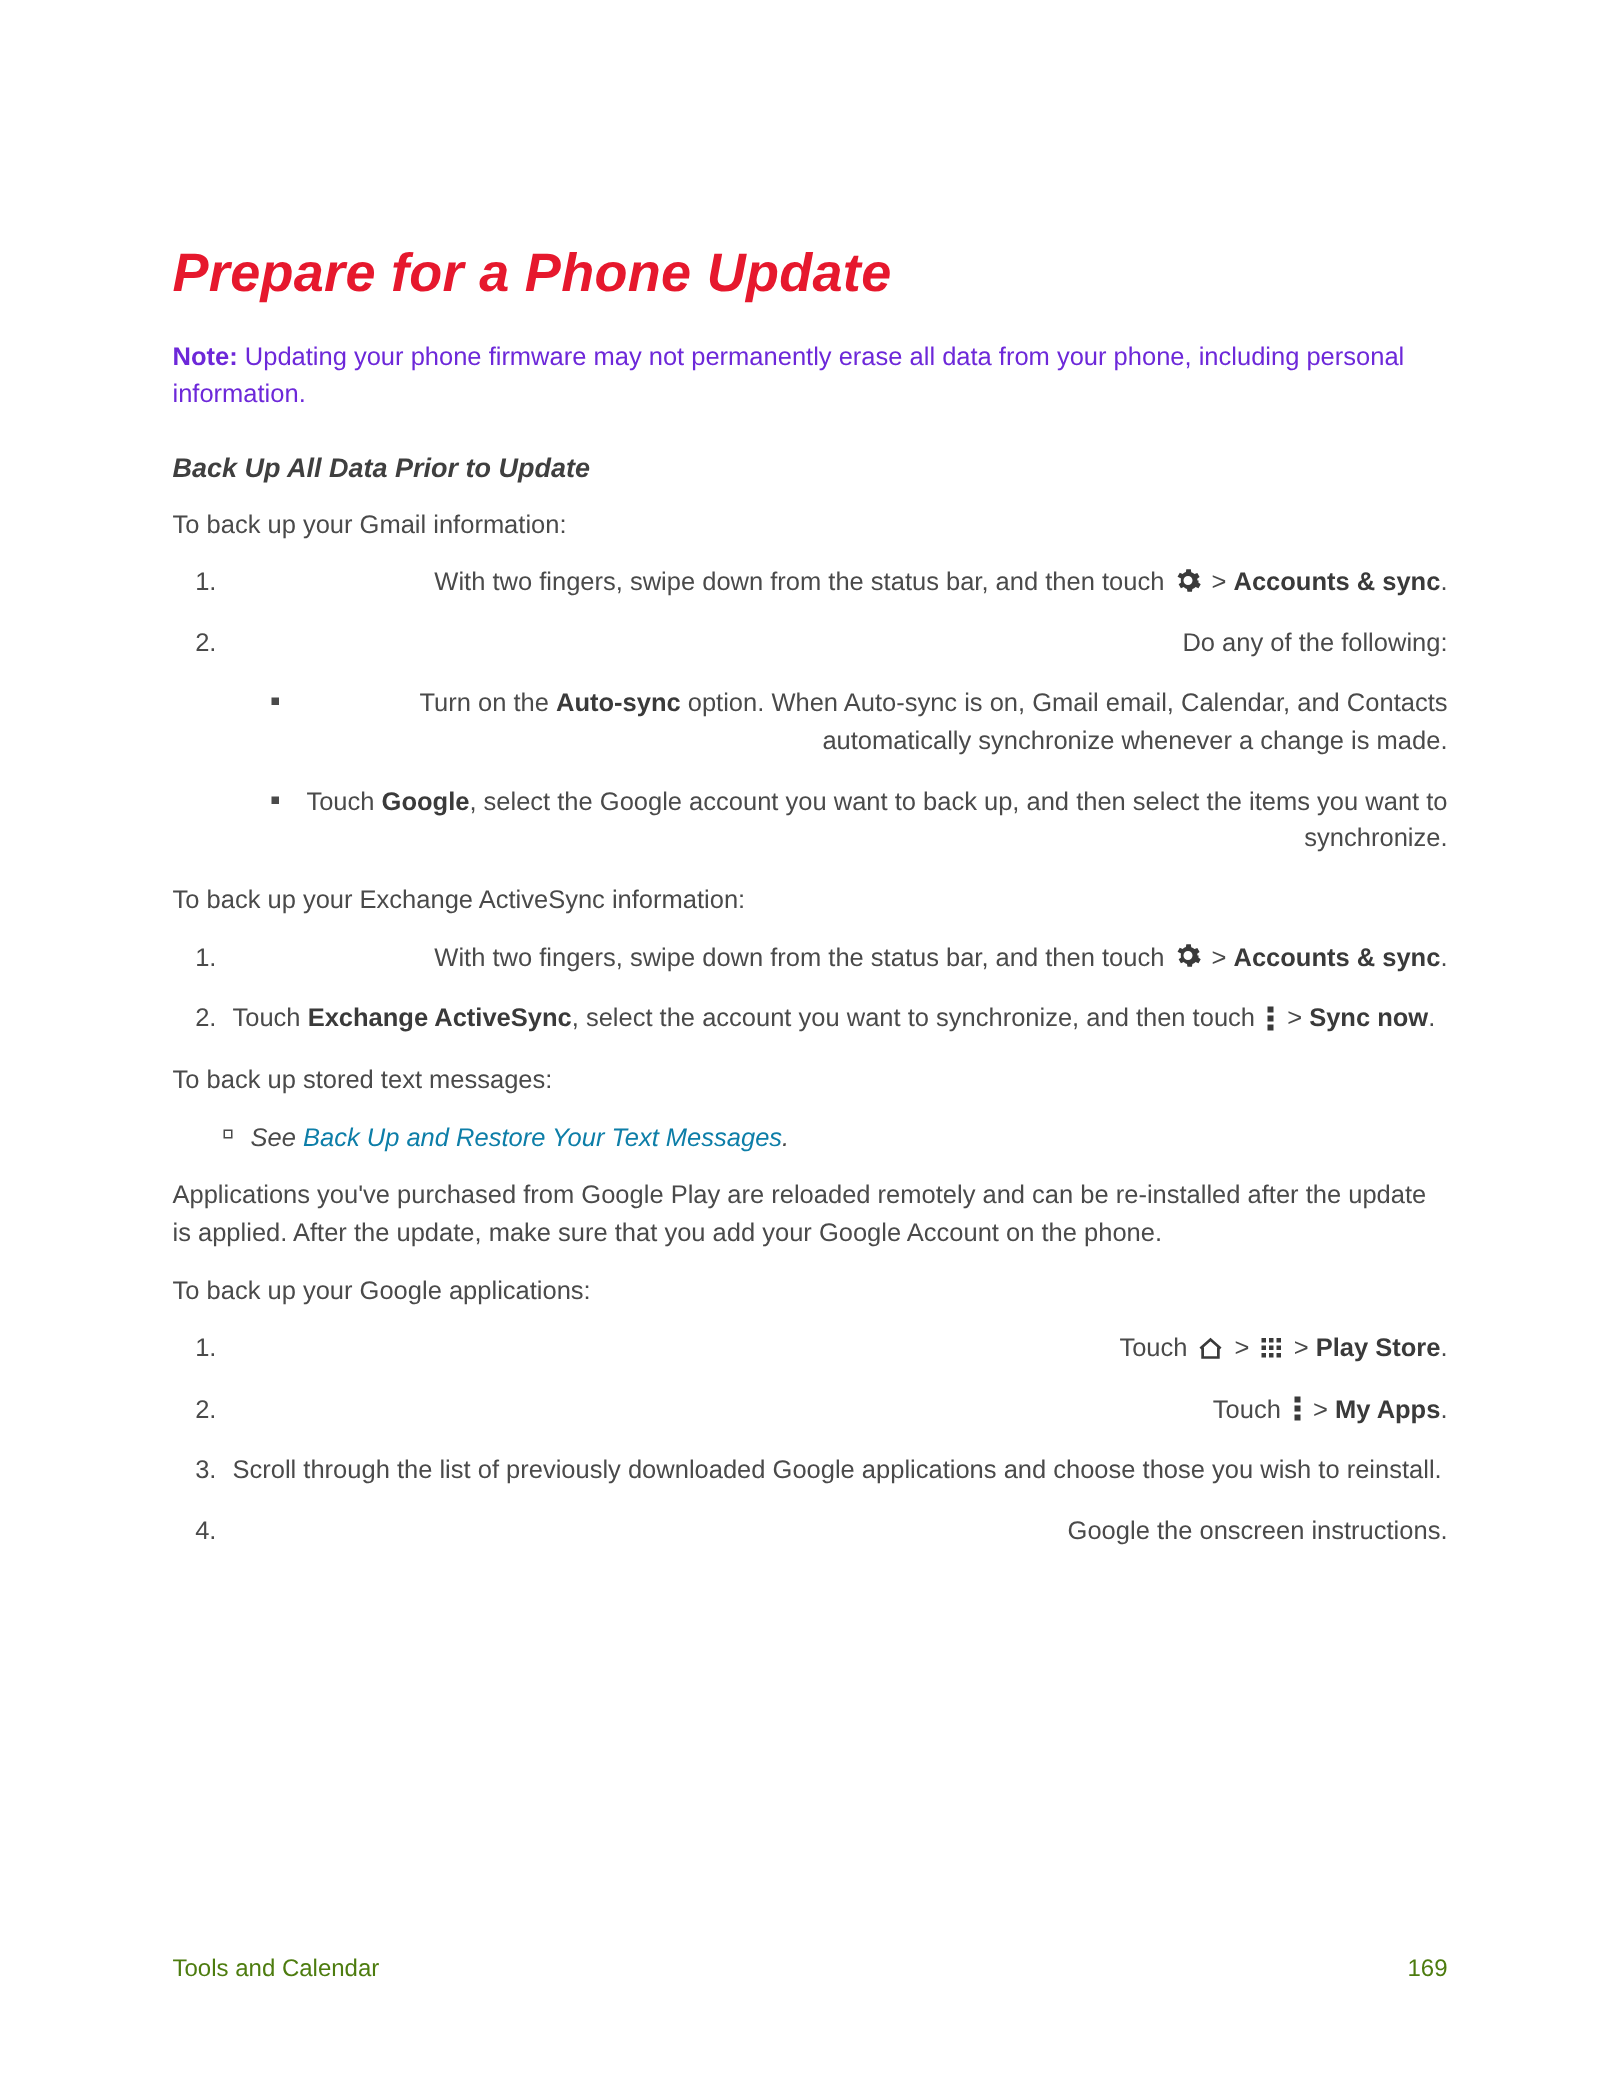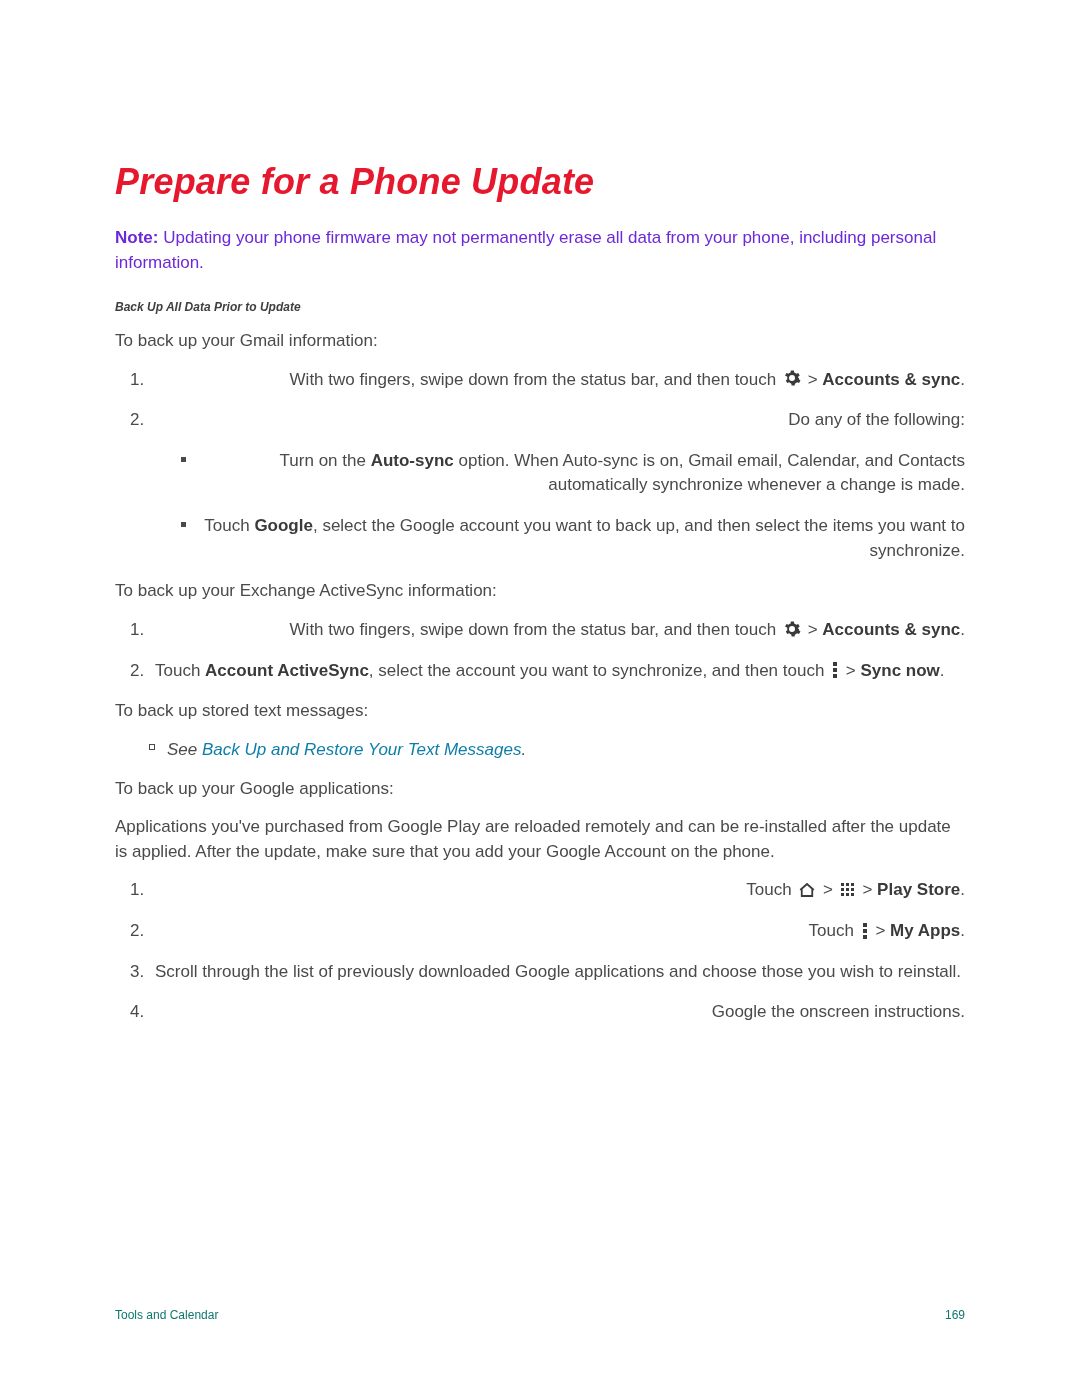--- a/index.html
+++ b/index.html
@@ -32,21 +32,21 @@
   }
   .note {
     color: #6d28d9;
   }
   .note b {
     font-weight: 700;
   }
   h2.sub {
     font-style: italic;
     font-weight: 700;
-    font-size: 12px;
+    font-size: 18px;
     margin: 24px 0 12px 0;
     color: #3f3f3f;
   }
   ol {
     margin: 0 0 14px 0;
     padding-left: 34px;
   }
   ol > li {
     padding-left: 6px;
     margin-bottom: 16px;
@@ -135,22 +135,22 @@
     width: 3px; height: 3px; background: #3a3a3a; display: block;
   }
   .justify { text-align: justify; text-justify: inter-word; }
   .footer {
     position: absolute;
     left: 115px;
     right: 115px;
     bottom: 73px;
     display: flex;
     justify-content: space-between;
-    color: #0f766e;
-    font-size: 12px;
+    color: #4d7c0f;
+    font-size: 16px;
   }
 </style>
 </head>
 <body>
 
 <div class="page">
 
   <h1 class="title">Prepare for a Phone Update</h1>
 
 
@@ -184,35 +184,35 @@
 
   <p>To back up your Exchange ActiveSync information:</p>
 
   <ol>
     <li>
       <span>With two fingers, swipe down from the status bar, and then touch </span><span class="icon gear-icon"><svg viewBox="0 0 24 24">
             <path fill="#3a3a3a" d="M12 8a4 4 0 1 0 0 8 4 4 0 0 0 0-8zm9.4 4c0 .6-.1 1.1-.2 1.7l2.1 1.6-2 3.5-2.5-1a8 8 0 0 1-2.9 1.7l-.4 2.6h-4l-.4-2.6a8 8 0 0 1-2.9-1.7l-2.5 1-2-3.5 2.1-1.6c-.1-.6-.2-1.1-.2-1.7s.1-1.1.2-1.7L2.7 8.7l2-3.5 2.5 1a8 8 0 0 1 2.9-1.7L10.5 2h4l.4 2.6a8 8 0 0 1 2.9 1.7l2.5-1 2 3.5-2.1 1.6c.1.6.2 1.1.2 1.7z"></path>
           </svg></span><span> &gt; </span><span class="b">Accounts &amp; sync</span><span>.</span>
     </li>
     <li class="justify">
-      <span>Touch </span><span class="b">Account ActiveSync</span><span>, select the account you want to synchronize, and then touch </span><span class="icon menu-icon"><span></span><span></span><span></span></span><span> &gt; </span><span class="b">Sync now</span><span>.</span>
+      <span>Touch </span><span class="b">Exchange ActiveSync</span><span>, select the account you want to synchronize, and then touch </span><span class="icon menu-icon"><span></span><span></span><span></span></span><span> &gt; </span><span class="b">Sync now</span><span>.</span>
     </li>
   </ol>
 
   <p>To back up stored text messages:</p>
 
   <ul class="square">
     <li>
       <span>See </span><a class="link" href="#">Back Up and Restore Your Text Messages</a><span>.</span>
     </li>
   </ul>
 
+  <p>Applications you've purchased from Google Play are reloaded remotely and can be re-installed after the update is applied. After the update, make sure that you add your Google Account on the phone.</p>
+
   <p>To back up your Google applications:</p>
-
-  <p>Applications you've purchased from Google Play are reloaded remotely and can be re-installed after the update is applied. After the update, make sure that you add your Google Account on the phone.</p>
 
   <ol>
     <li>
       <span>Touch </span><span class="icon home-icon"><svg viewBox="0 0 24 20">
             <path fill="none" stroke="#3a3a3a" stroke-width="2.4" d="M3 10 L12 2 L21 10 M5 9 V18 H19 V9"></path>
           </svg></span><span> &gt; </span><span class="icon apps-icon">
           <span></span>
           <span></span>
           <span></span>
           <span></span>

